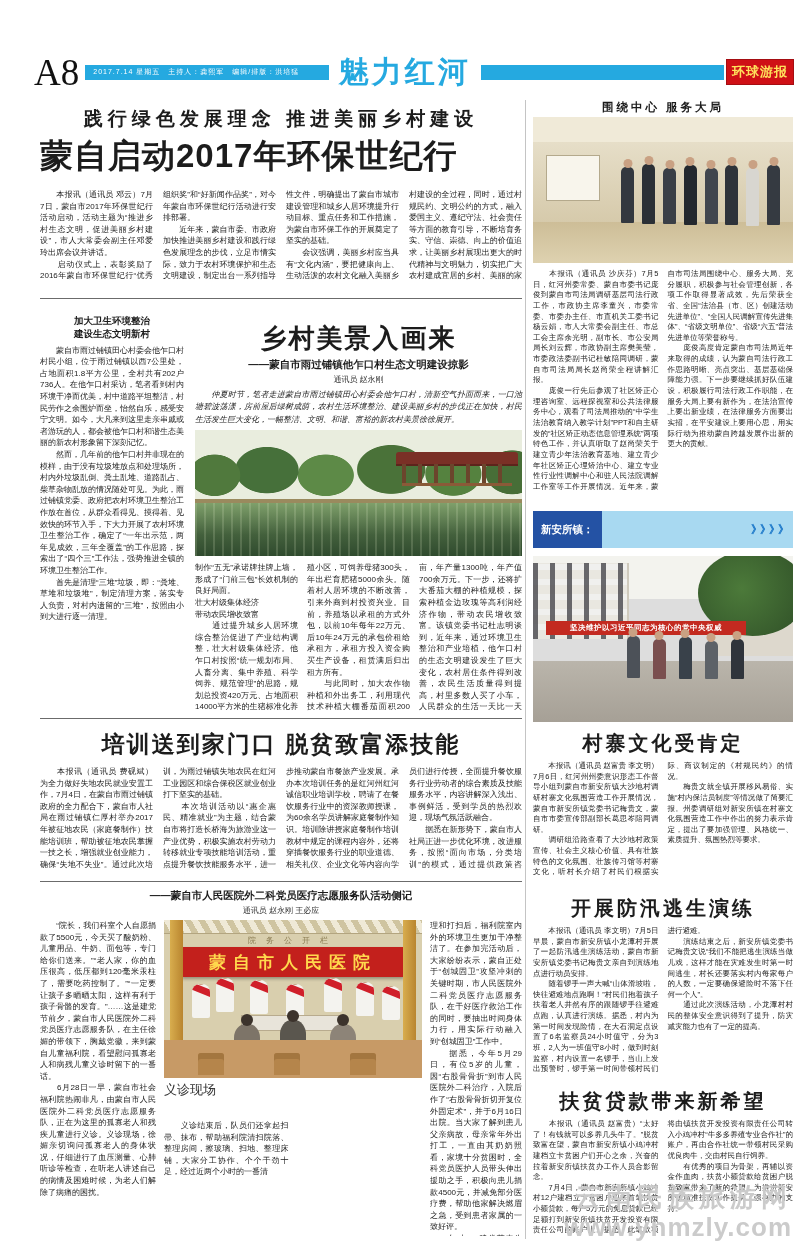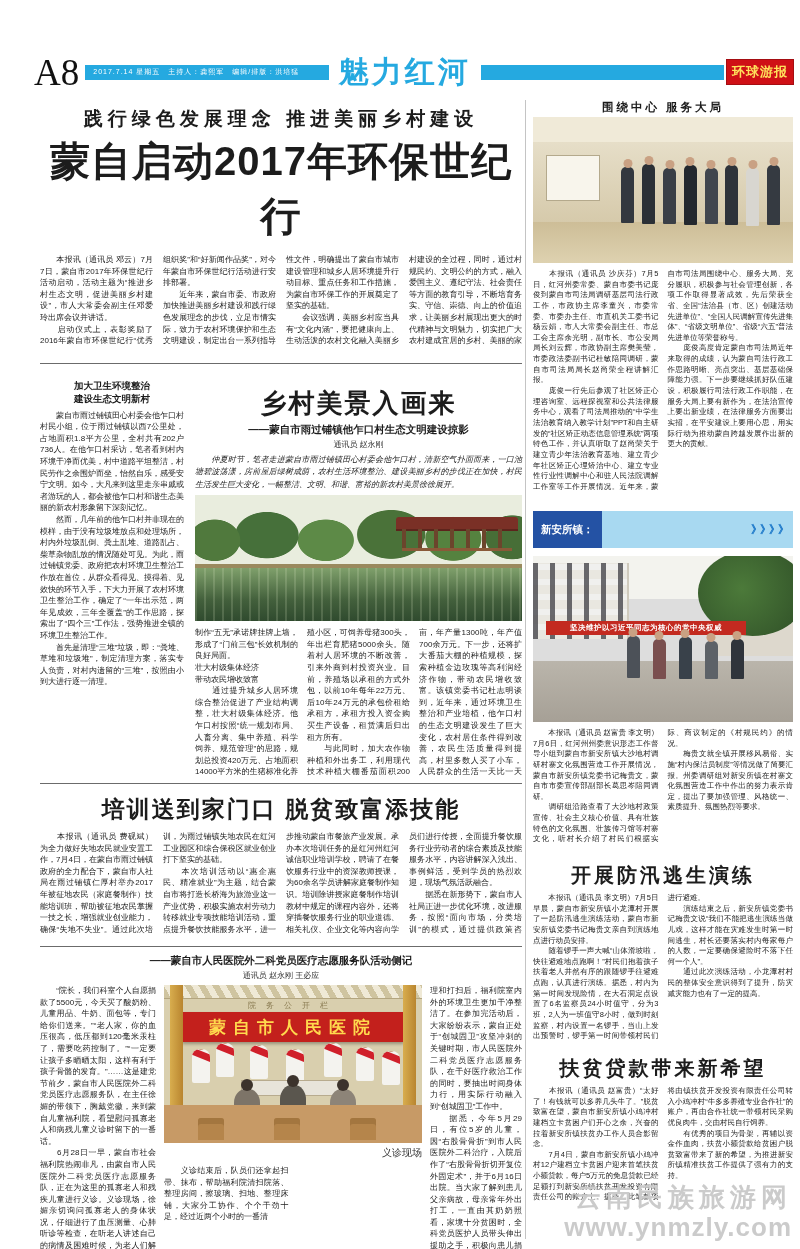--- a/index.html
+++ b/index.html
@@ -10,21 +10,21 @@
   .a8{font-family:"Liberation Serif","DejaVu Serif",serif;font-size:37px;line-height:1;color:#111;
       margin-right:6px;font-weight:400;}
   .hbar{height:15px;background:#25a9e0;flex:1;display:flex;align-items:center;}
   .dateline{color:#fff;font-size:7px;padding-left:8px;white-space:nowrap;letter-spacing:1px;}
   .htitle{color:#25a9e0;font-size:30px;font-weight:900;letter-spacing:3px;margin:0 10px;white-space:nowrap;}
   .masthead{background:#cf1016;color:#ffe35c;font-weight:900;font-size:13px;padding:3px 5px;
             margin-left:2px;letter-spacing:1px;white-space:nowrap;border:1px solid #a50d12;}
   .vrule{position:absolute;left:525px;top:100px;bottom:10px;width:1px;background:#c4c4c4;}
   
   .kicker{font-size:19px;font-weight:900;text-align:center;letter-spacing:5px;margin:10px 0 2px;}
-  .headline-xl{font-size:40px;font-weight:900;text-align:center;letter-spacing:1px;margin:2px 0 10px;}
+  .headline-xl{font-size:33px;font-weight:900;text-align:left;letter-spacing:1px;margin:2px 0 10px;}
   .headline-l{font-size:26px;font-weight:900;text-align:center;letter-spacing:2px;margin:8px 0 2px;}
   .headline-m{font-size:23px;font-weight:900;text-align:center;letter-spacing:2px;margin:10px 0 6px;}
   .headline-r{font-size:20px;font-weight:900;text-align:center;letter-spacing:3px;margin:8px 0 4px;}
   .subtitle{font-size:10.5px;font-weight:bold;text-align:center;margin:2px 0 2px;}
   .byline{font-size:8px;text-align:center;color:#333;margin-bottom:4px;}
   .flow{font-size:8px;line-height:1.45;text-align:justify;white-space:pre-line;overflow:hidden;
         column-fill:auto;color:#222;}
   .flow.small{font-size:7.5px;line-height:1.42;}
   .c4{column-count:4;column-gap:10px;}
   .c3{column-count:3;column-gap:9px;}
@@ -36,21 +36,21 @@
   
   .maincol{position:absolute;left:40px;top:96px;width:482px;}
   .rightcol{position:absolute;left:533px;top:100px;width:260px;}
   .a2{display:flex;gap:11px;height:398px;margin-top:14px;}
   .a2-left{width:144px;flex:none;}
   .a2-main{flex:1;min-width:0;}
   .a4flex{display:flex;gap:8px;height:316px;margin-top:2px;}
   .a4-left{width:116px;flex:none;}
   .a4-mid{width:258px;flex:none;}
   .a4-right{flex:1;min-width:0;}
-  .caption{font-size:10px;text-align:right;color:#333;margin:3px 0 5px;}
+  .caption{font-size:13px;text-align:left;color:#333;margin:3px 0 21px;}
   
   .townbanner{display:flex;height:37px;margin:12px 0 8px;align-items:stretch;}
   .tb-label{background:#2452a4;color:#fff;font-size:10.5px;font-weight:bold;display:flex;
             align-items:center;padding:0 8px;white-space:nowrap;}
   .tb-bar{flex:1;background:#a8d9f1;display:flex;align-items:center;justify-content:flex-end;
           color:#1976c8;font-size:11px;font-weight:900;letter-spacing:-2px;padding-right:6px;}
   
   .photo{position:relative;overflow:hidden;background:#ddd;}
   .abs{position:absolute;}
   
@@ -321,20 +321,21 @@
         </span>
       <span class="fig" style="left:66%;top:51%;height:38px;background:#5d6268;">
           <i class="head"></i>
         </span>
       <span class="fig" style="left:76%;top:50%;height:40px;background:#2f343b;">
           <i class="head"></i>
         </span>
     </div>
 
     <div>
+      <div class="headline-r">村寨文化受肯定</div>
       <div class="flow small c2" style="height:122px;">　　本报讯（通讯员 赵富贵 李文明）7月6日，红河州州委意识形态工作督导小组到蒙自市新安所镇大沙地村调研村寨文化氛围营造工作开展情况，蒙自市新安所镇党委书记梅贵文，蒙自市市委宣传部副部长葛思岑陪同调研。
 　　调研组沿路查看了大沙地村政策宣传、社会主义核心价值、具有壮族特色的文化氛围、壮族传习馆等村寨文化，听村长介绍了村民们根据实际、商议制定的《村规民约》的情况。
 　　梅贵文就全镇开展移风易俗、实施“村内保洁员制度”等情况做了简要汇报。州委调研组对新安所镇在村寨文化氛围营造工作中作出的努力表示肯定，提出了要加强管理、风格统一、素质提升、氛围热烈等要求。</div>
     </div>
 
     <div>
       <div class="headline-r" style="margin-top:12px;">开展防汛逃生演练</div>
       <div class="flow small c2" style="height:150px;">　　本报讯（通讯员 李文明）7月5日早晨，蒙自市新安所镇小龙潭村开展了一起防汛逃生演练活动，蒙自市新安所镇党委书记梅贵文亲自到演练地点进行动员安排。
 　　随着锣手一声大喊“山体滑坡啦，快往避难地点跑啊！”村民们抱着孩子扶着老人井然有序的跟随锣手往避难点跑，认真进行演练。据悉，村内为第一时间发现险情，在大石洞定点设置了6名监察员24小时值守，分为3班，2人为一班值守8小时，做到时刻监察，村内设置一名锣手，当山上发出预警时，锣手第一时间带领村民们进行避难。
 　　演练结束之后，新安所镇党委书记梅贵文说“我们不能把逃生演练当做儿戏，这样才能在灾难发生时第一时间逃生，村长还要落实村内每家每户的人数，一定要确保避险时不落下任何一个人”。

